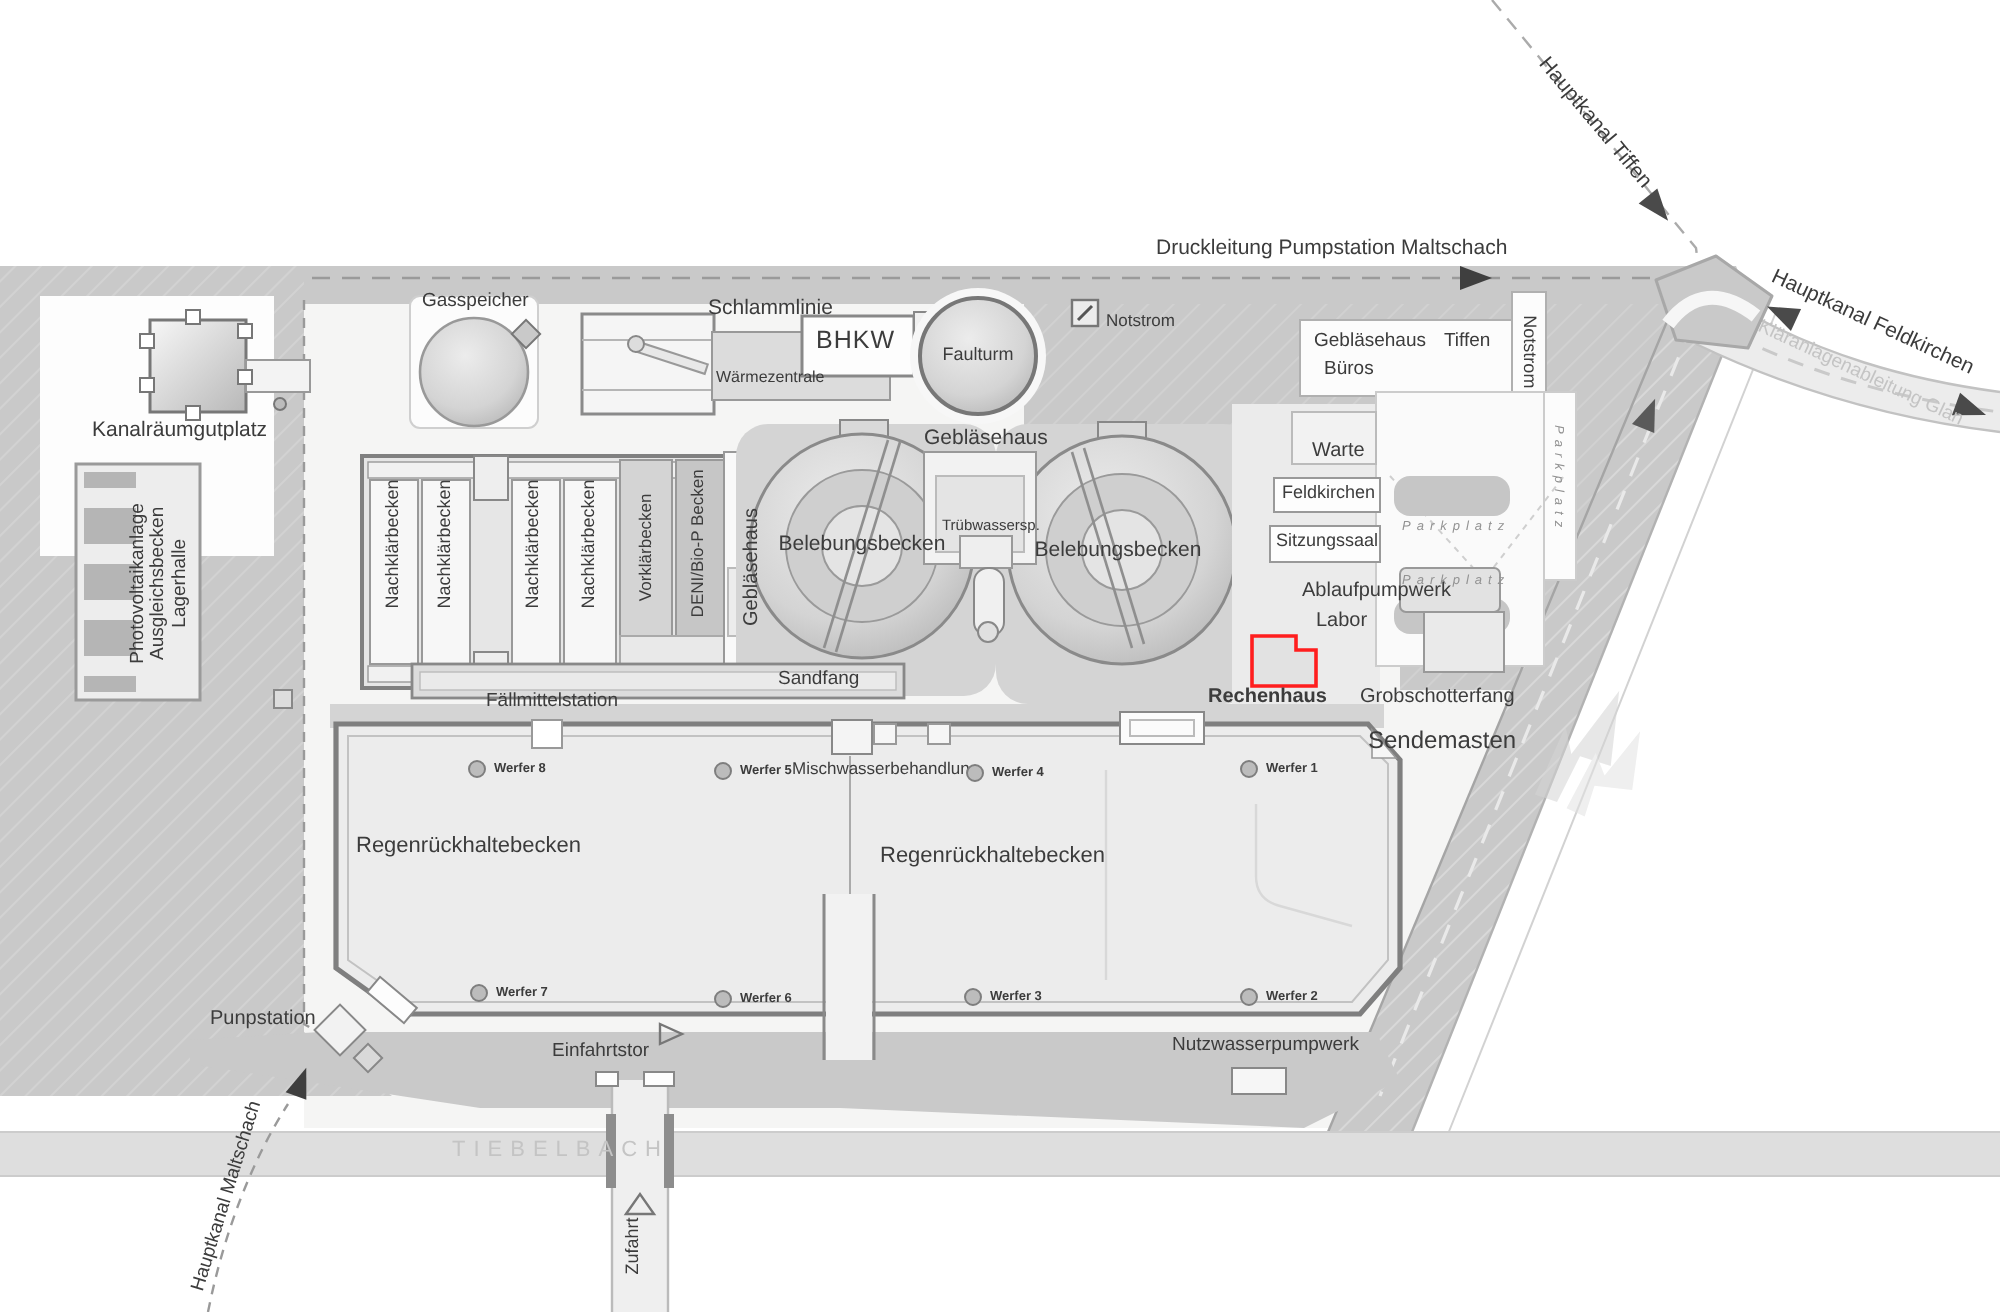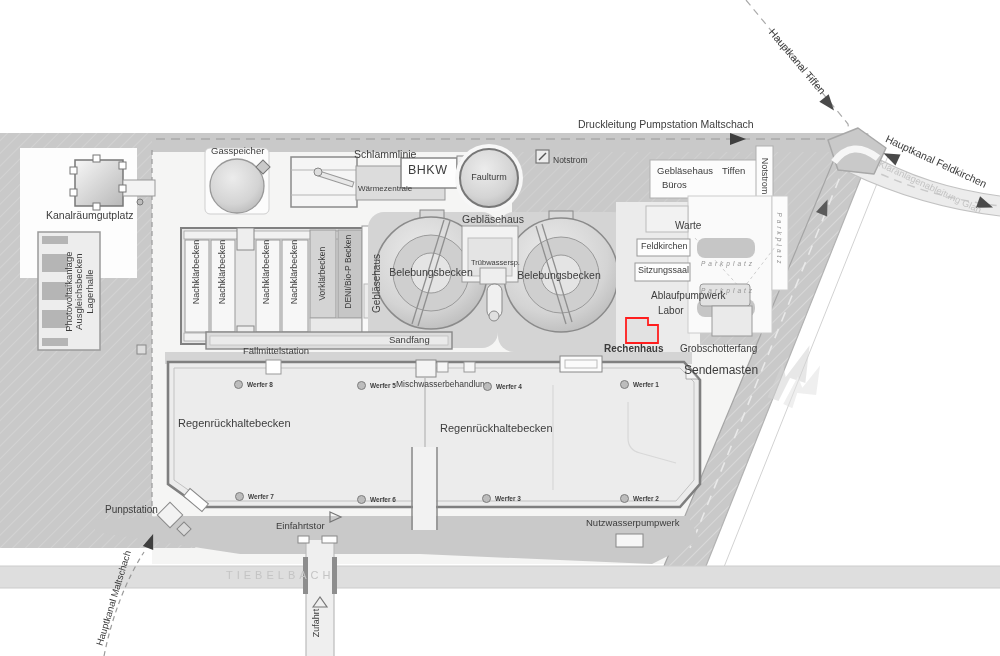--- a/index.html
+++ b/index.html
@@ -286,21 +286,21 @@
 <div class="lbl c" style="left:511px;top:270px;width:96px;font-size:10.5px;">Belebungsbecken</div>
 <div class="lbl" style="left:389px;top:335px;">Sandfang</div>
 <div class="lbl" style="left:243px;top:346px;">Fällmittelstation</div>
 
 <div class="lbl" style="left:657px;top:166px;display:flex;gap:9px;">
   <span>Gebläsehaus</span>
   <span>Tiffen</span>
 </div>
 <div class="lbl" style="left:662px;top:180px;">Büros</div>
 <div class="lbl vl" style="left:729px;top:171px;width:70px;font-size:9px;transform:rotate(90deg);">Notstrom</div>
-<div class="lbl" style="left:656px;top:220px;font-size:10px;margin-left:19px;">Warte</div>
+<div class="lbl" style="left:656px;top:220px;font-size:10px;">Warte</div>
 <div class="lbl" style="left:641px;top:242px;font-size:9px;">Feldkirchen</div>
 <div class="lbl" style="left:638px;top:266px;font-size:9px;">Sitzungssaal</div>
 <div class="lbl it" style="left:701px;top:260px;">Parkplatz</div>
 <div class="lbl it" style="left:701px;top:287px;">Parkplatz</div>
 <div class="lbl it vl" style="left:729px;top:236px;transform:rotate(90deg);">Parkplatz</div>
 <div class="lbl" style="left:651px;top:290px;font-size:10px;">Ablaufpumpwerk</div>
 <div class="lbl" style="left:658px;top:305px;font-size:10px;">Labor</div>
 <div class="lbl b" style="left:604px;top:343px;font-size:10px;">Rechenhaus</div>
 <div class="lbl" style="left:680px;top:343px;font-size:10px;text-align:right;">Grobschotterfang</div>
 <div class="lbl" style="left:684px;top:364px;font-size:12px;">Sendemasten</div>

